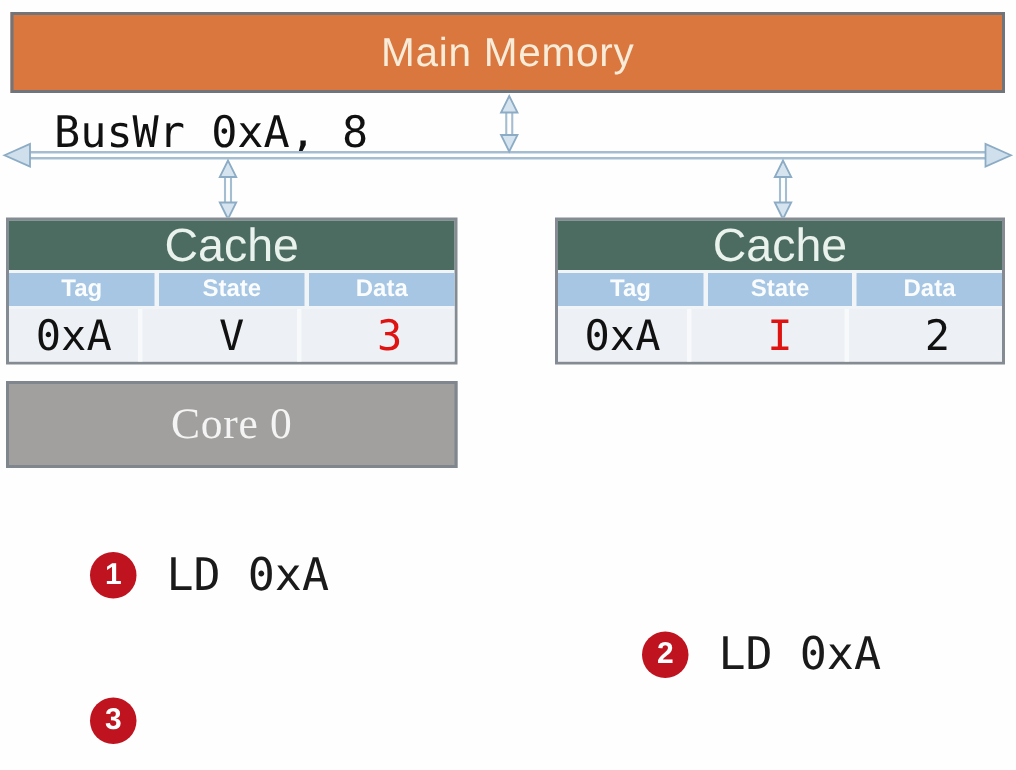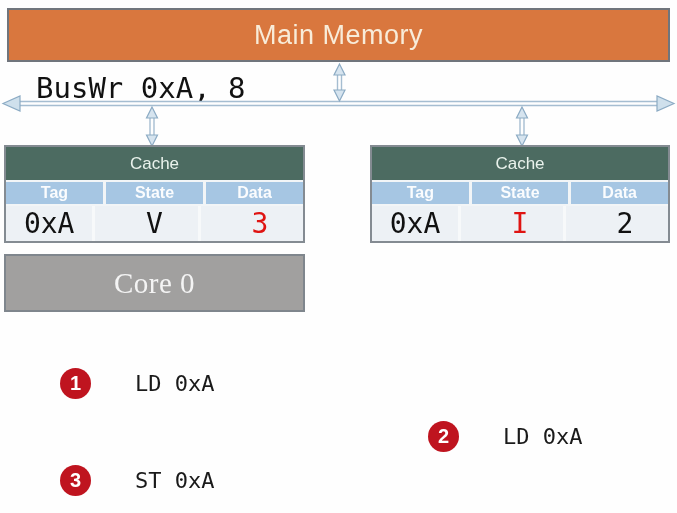--- a/index.html
+++ b/index.html
@@ -24,21 +24,21 @@
   .arrows{position:absolute;left:0;top:0;width:677px;height:330px;}
   
   .cache{
     position:absolute;top:145px;border:2px solid #848b92;background:#fff;
   }
   .cache.left{left:4px;width:297px;}
   .cache.right{left:370px;width:296px;}
   .cache-title{
     height:33px;background:#4c6b61;border-bottom:2px solid #f2f5f7;
     display:flex;align-items:center;justify-content:center;
-    color:#e9f2ec;font-size:17px;
+    color:#e9f2ec;font-size:31px;
   }
   .cache-cols{
     height:22px;background:#a6c6e3;border-bottom:2px solid #f2f5f7;
     display:flex;
   }
   .cache-cols .col{
     flex:1;display:flex;align-items:center;justify-content:center;
     color:rgba(255,255,255,.95);font-size:16px;font-weight:bold;
   }
   .cache-cols .col:not(:last-child){border-right:3px solid #f2f5f7;}
@@ -61,23 +61,22 @@
   
   .step{
     position:absolute;display:flex;align-items:center;gap:20px;height:32px;
   }
   .step-badge{
     width:31px;height:31px;border-radius:50%;background:#bf141f;
     display:flex;align-items:center;justify-content:center;
     color:#fff;font-size:20px;font-weight:bold;flex:0 0 auto;
   }
   .step-label{
-    font-family:"DejaVu Sans Mono",monospace;font-size:22px;color:#1a1a1a;
+    font-family:"DejaVu Sans Mono",monospace;font-size:30px;color:#1a1a1a;
     white-space:nowrap;
-    margin-left:24px;
   }
   .step1{left:60px;top:367px;}
   .step2{left:428px;top:420px;}
   .step3{left:60px;top:464px;}
 </style>
 </head>
 <body>
 
 <div id="stage">
 
@@ -153,16 +152,15 @@
   <div class="step step1">
     <div class="step-badge">1</div>
     <div class="step-label">LD 0xA</div>
   </div>
   <div class="step step2">
     <div class="step-badge">2</div>
     <div class="step-label">LD 0xA</div>
   </div>
   <div class="step step3">
     <div class="step-badge">3</div>
-    <div class="step-label">ST 0xA</div>
   </div>
 
 </div>
 
 </body></html>

